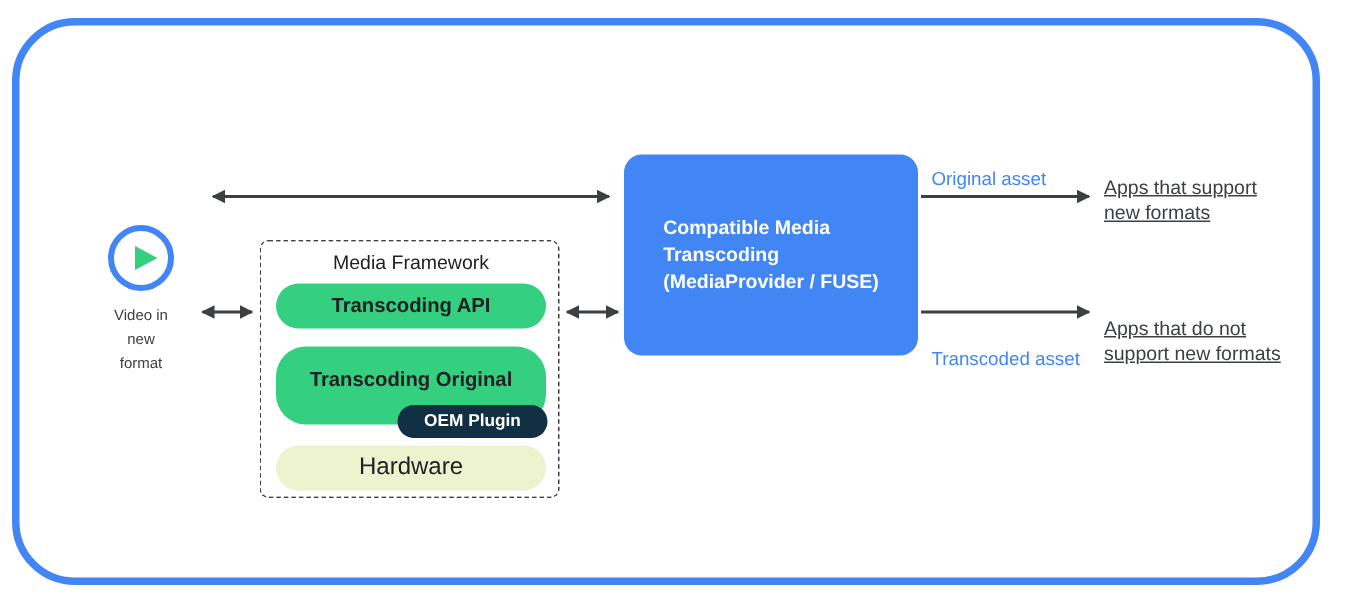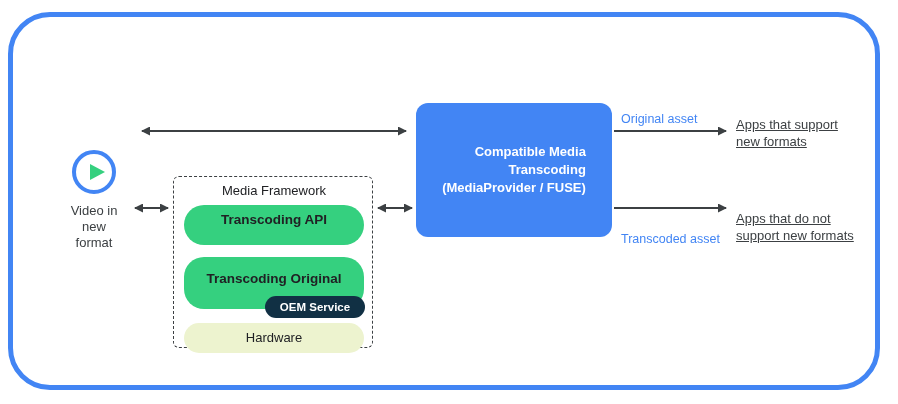--- a/index.html
+++ b/index.html
@@ -58,31 +58,31 @@
     left: 14px;
     top: 10px;
     width: 0;
     height: 0;
     border-left: 15px solid #35d07f;
     border-top: 8px solid transparent;
     border-bottom: 8px solid transparent;
   }
   .video-label {
     margin-top: 9px;
-    font-size: 13px;
+    font-size: 10px;
     line-height: 16px;
     color: #3c4043;
     white-space: pre-line;
   }
 
   
   .media-framework {
     position: absolute;
     left: 173px;
-    top: 176px;
+    top: 160px;
     width: 200px;
     height: 172px;
     border: 1.5px dashed #3c4043;
     border-radius: 6px;
     box-sizing: border-box;
   }
   .mf-title {
     position: absolute;
     left: 0;
     top: 6px;
@@ -97,21 +97,21 @@
     top: 28px;
     width: 180px;
   }
   .pill {
     border-radius: 20px;
     text-align: center;
     box-sizing: border-box;
     color: #202124;
   }
   .pill-api {
-    height: 40px;
+    height: 30px;
     line-height: 30px;
     background: #35d07f;
     font-size: 13.5px;
     font-weight: bold;
   }
   .pill-service {
     margin-top: 12px;
     height: 52px;
     background: #35d07f;
     font-size: 13.5px;
@@ -131,41 +131,41 @@
     color: #ffffff;
     font-size: 11.5px;
     font-weight: bold;
     text-align: center;
   }
   .pill-hardware {
     margin-top: 14px;
     height: 30px;
     line-height: 30px;
     background: #edf3cf;
-    font-size: 13px;
+    font-size: 16px;
     font-weight: normal;
   }
 
   
   .cmt-box {
     position: absolute;
     left: 416px;
     top: 103px;
     width: 196px;
     height: 134px;
     background: #4285f4;
     border-radius: 12px;
     color: #ffffff;
     font-size: 13px;
     font-weight: bold;
     line-height: 18px;
     display: flex;
     align-items: center;
     justify-content: center;
-    text-align: right;
+    text-align: left;
     white-space: pre-line;
     box-sizing: border-box;
   }
 
   
   .arrows {
     position: absolute;
     left: 0; top: 0;
     width: 898px;
     height: 404px;
@@ -208,21 +208,21 @@
 new
 format</div>
   </div>
 
   <div class="media-framework">
     <div class="mf-title">Media Framework</div>
     <div class="stack">
       <div class="pill pill-api">Transcoding API</div>
       <div class="pill pill-service">
         <span>Transcoding Original</span>
-        <div class="oem-badge">OEM Service</div>
+        <div class="oem-badge">OEM Plugin</div>
       </div>
       <div class="pill pill-hardware">Hardware</div>
     </div>
   </div>
 
   <div class="cmt-box">
     <span>Compatible Media
 Transcoding
 (MediaProvider / FUSE)</span>
   </div>

